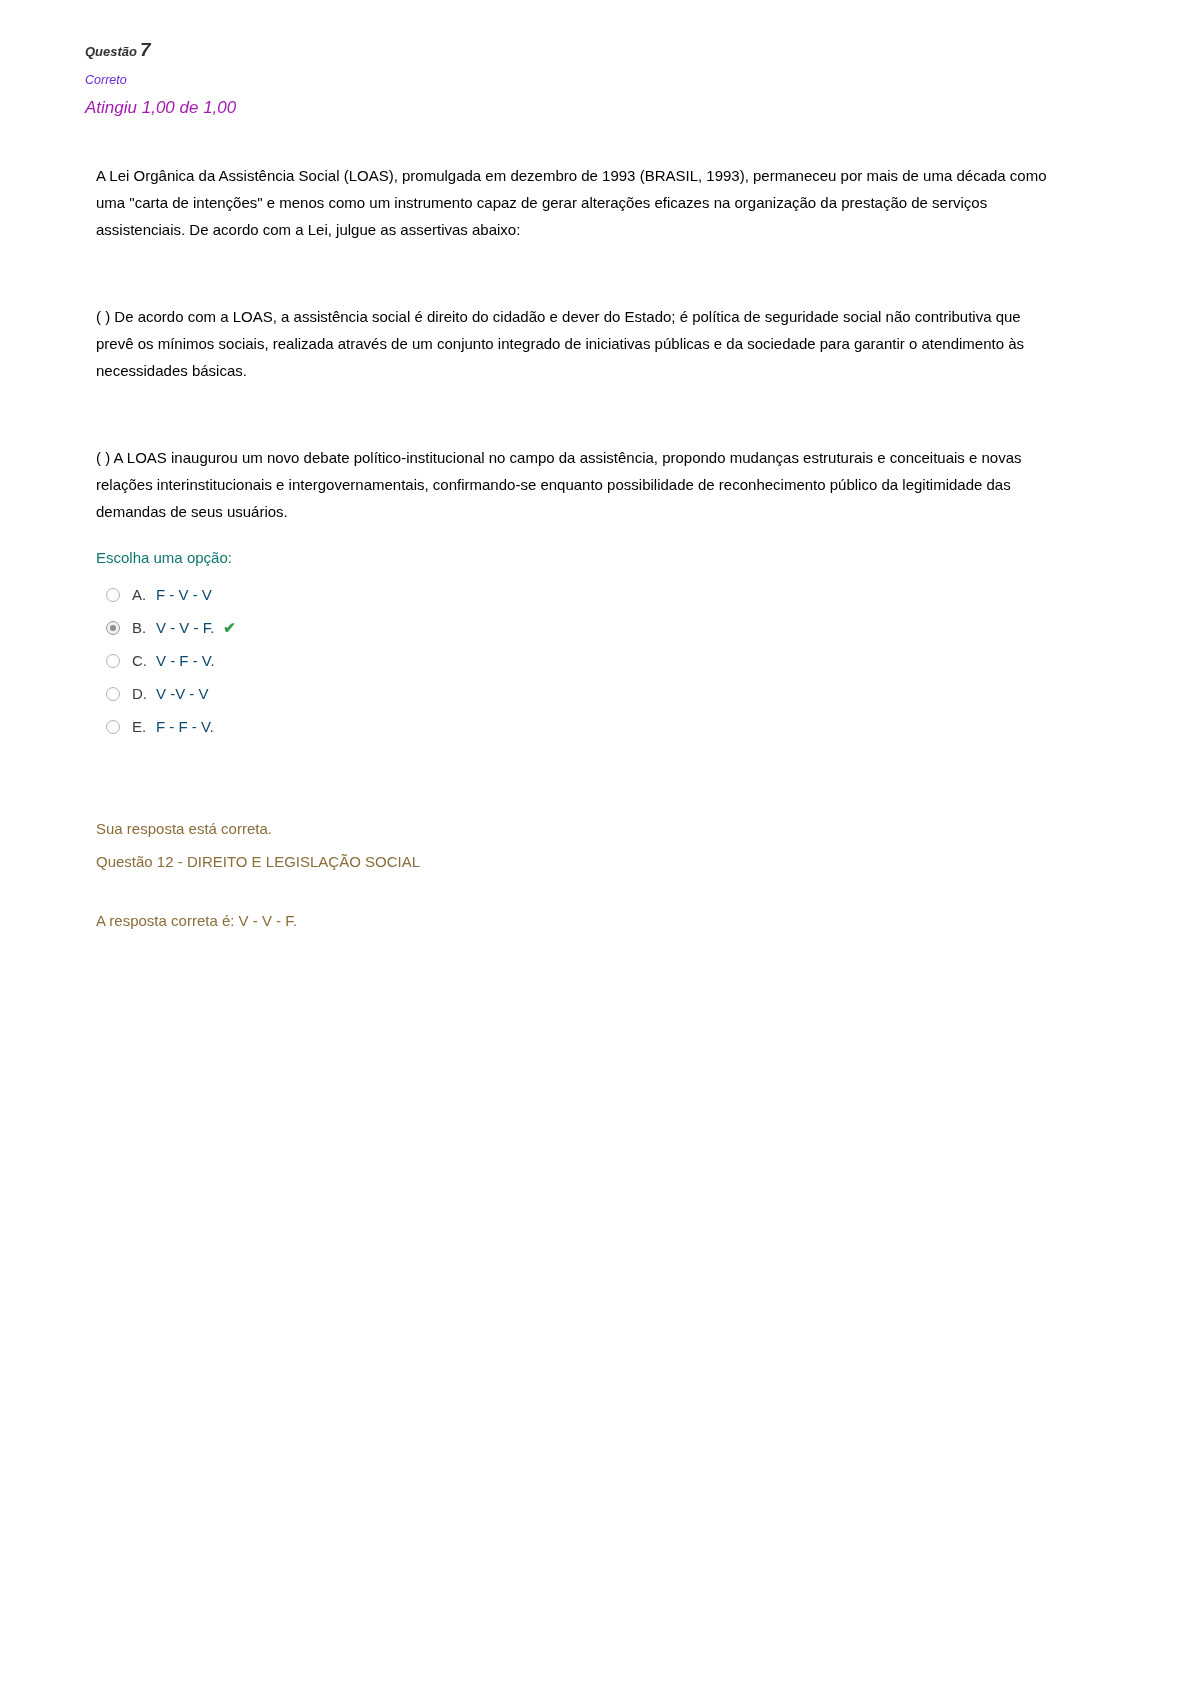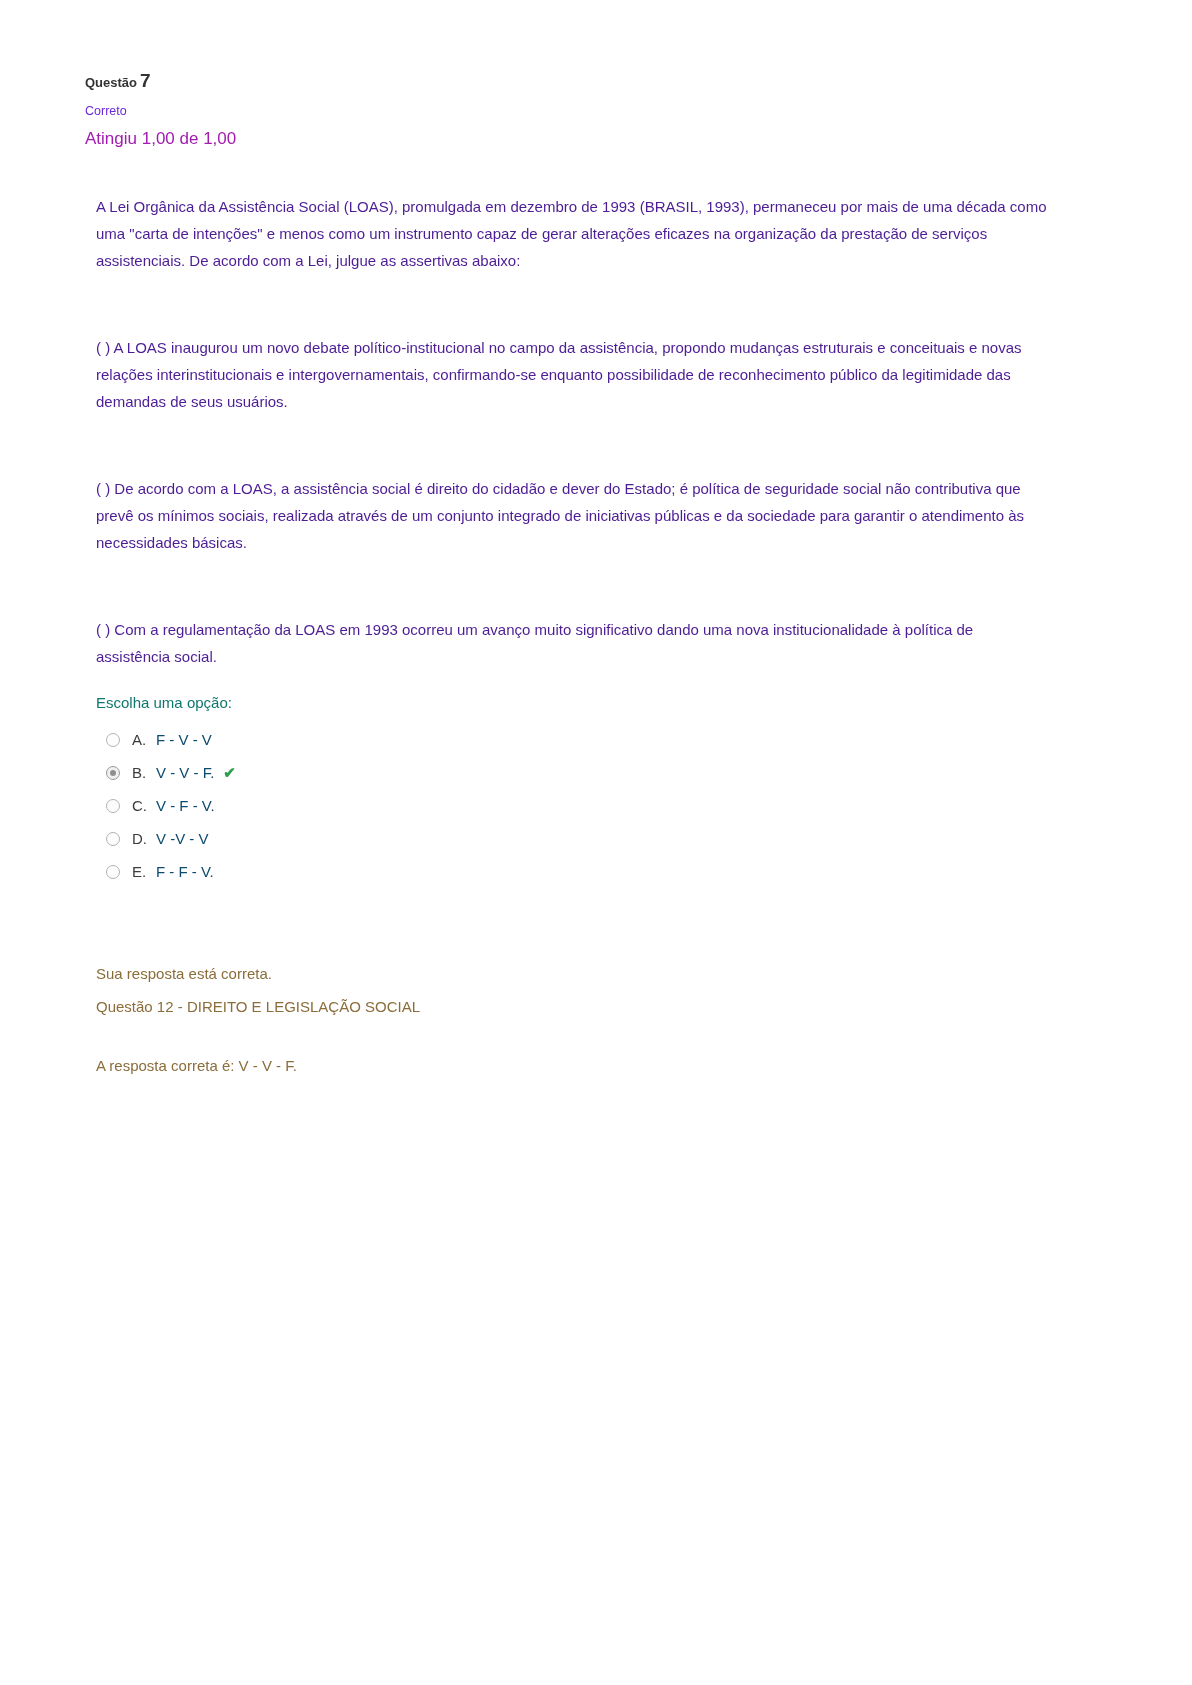--- a/index.html
+++ b/index.html
@@ -5,35 +5,36 @@
   * { margin: 0; padding: 0; box-sizing: border-box; }
   html, body {
     width: 1192px;
     background: #ffffff;
     font-family: "Liberation Sans", sans-serif;
     color: #3c3c3c;
   }
   body { height: 1685px; position: relative; overflow: hidden; }
 
   .question-info {
-    padding: 70px 0 0 85px;
+    padding: 39px 0 0 85px;
+    font-style: italic;
   }
   .q-label { font-size: 13px; font-weight: bold; color: #333; }
   .q-number { font-size: 19px; font-weight: bold; color: #333; margin-left: 3px; }
   .q-state { font-size: 12.5px; color: #6d28d9; margin-top: 12px; }
   .q-grade { font-size: 17px; color: #a21caf; margin-top: 11px; }
 
   .content {
     padding: 44px 0 0 96px;
     max-width: 1060px;
   }
   .para {
     font-size: 15px;
     line-height: 27px;
-    color: #4c1d95;
+    color: #000000;
     max-width: 952px;
   }
   .para + .para { margin-top: 60px; }
   .assertion-3 { margin-top: 66px; }
 
   .choice-prompt {
     font-size: 15px;
     color: #0f766e;
     margin-top: 24px;
   }
@@ -98,23 +99,22 @@
   <div>
     <span class="q-label">Questão</span><span class="q-number">7</span>
   </div>
   <div class="q-state">Correto</div>
   <div class="q-grade">Atingiu 1,00 de 1,00</div>
 </div>
 
 <div class="content">
   <div class="para">A Lei Orgânica da Assistência Social (LOAS), promulgada em dezembro de 1993 (BRASIL, 1993), permaneceu por mais de uma década como uma "carta de intenções" e menos como um instrumento capaz de gerar alterações eficazes na organização da prestação de serviços assistenciais. De acordo com a Lei, julgue as assertivas abaixo:</div>
 
+  <div class="para">( ) De acordo com a LOAS, a assistência social é direito do cidadão e dever do Estado; é política de seguridade social não contributiva que prevê os mínimos sociais, realizada através de um conjunto integrado de iniciativas públicas e da sociedade para garantir o atendimento às necessidades básicas.</div>
   <div class="para">( ) A LOAS inaugurou um novo debate político-institucional no campo da assistência, propondo mudanças estruturais e conceituais e novas relações interinstitucionais e intergovernamentais, confirmando-se enquanto possibilidade de reconhecimento público da legitimidade das demandas de seus usuários.</div>
-  <div class="para">( ) De acordo com a LOAS, a assistência social é direito do cidadão e dever do Estado; é política de seguridade social não contributiva que prevê os mínimos sociais, realizada através de um conjunto integrado de iniciativas públicas e da sociedade para garantir o atendimento às necessidades básicas.</div>
-  <div class="para assertion-3">( ) Com a regulamentação da LOAS em 1993 ocorreu um avanço muito significativo dando uma nova institucionalidade à política de assistência social.</div>
 
   <div class="choice-prompt">Escolha uma opção:</div>
 
   <div class="options">
 
     <div class="option-row">
       <span class="radio"></span>
       <span class="option-letter">A.</span>
       <span class="option-text">F - V - V</span>
     </div>

